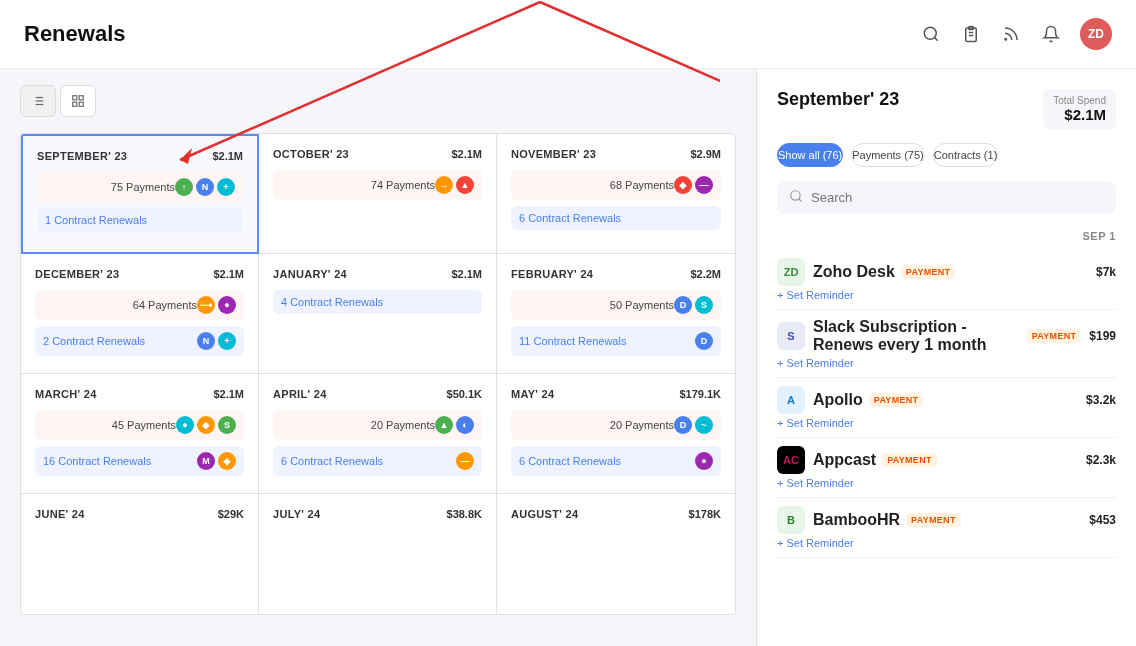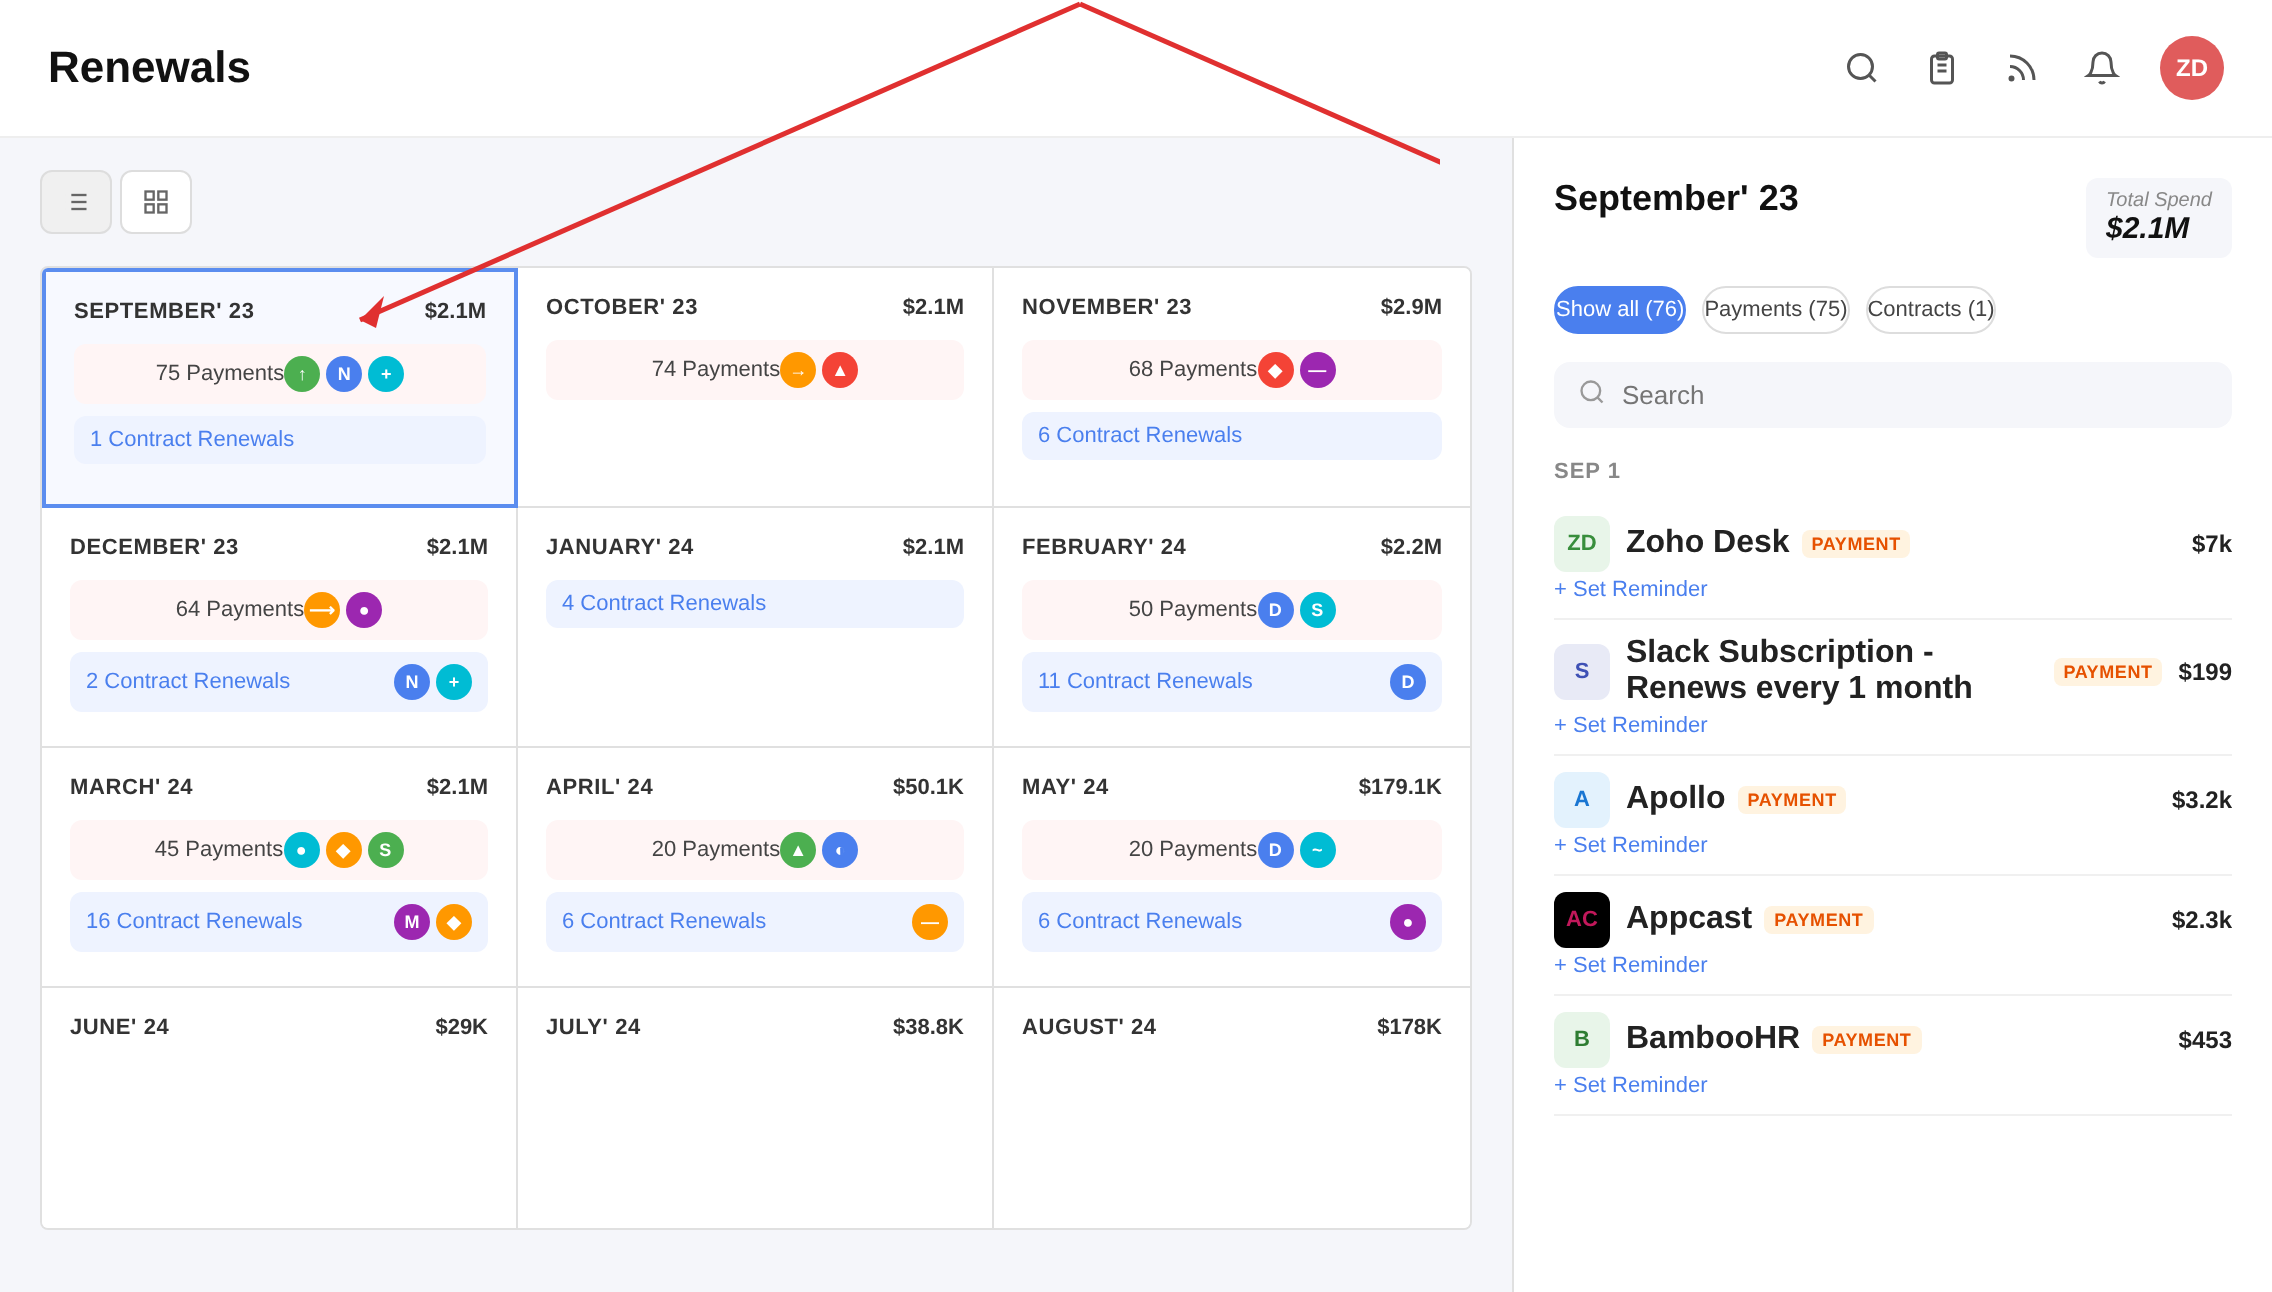--- a/index.html
+++ b/index.html
@@ -28,52 +28,52 @@
       border-bottom: 1px solid #e0e0e0;
       cursor: pointer;
       min-height: 120px;
     }
     .month-cell:nth-child(3n) { border-right: none; }
     .month-cell.selected { border: 2px solid #5b8def; background: #f7f9ff; }
     .month-header { display: flex; justify-content: space-between; align-items: center; margin-bottom: 10px; }
     .month-name { font-size: 11px; font-weight: 700; color: #333; letter-spacing: 0.3px; }
     .month-amount { font-size: 11px; font-weight: 600; color: #333; }
 
-    .month-row { display: flex; justify-content: center; align-items: center; background: #fafafa; border-radius: 6px; padding: 6px 8px; margin-bottom: 6px; font-size: 11px; }
+    .month-row { display: flex; justify-content: flex-end; align-items: center; background: #fafafa; border-radius: 6px; padding: 6px 8px; margin-bottom: 6px; font-size: 11px; }
     .month-row.payments { background: #fff5f5; }
     .row-label { color: #444; font-weight: 500; }
     .row-icons { display: flex; gap: 3px; align-items: center; }
     .mini-icon { width: 18px; height: 18px; border-radius: 50%; display: flex; align-items: center; justify-content: center; font-size: 9px; font-weight: 700; }
     .icon-blue { background: #4a7fee; color: #fff; }
     .icon-teal { background: #00bcd4; color: #fff; }
     .icon-green { background: #4caf50; color: #fff; }
     .icon-orange { background: #ff9800; color: #fff; }
     .icon-red { background: #f44336; color: #fff; }
     .icon-purple { background: #9c27b0; color: #fff; }
 
     .month-row-bottom { display: flex; justify-content: space-between; align-items: center; background: #eef3ff; border-radius: 6px; padding: 6px 8px; font-size: 11px; color: #4a7fee; }
 
     
     .right-panel { width: 380px; background: #fff; border-left: 1px solid #e0e0e0; padding: 20px; overflow-y: auto; flex-shrink: 0; }
 
     .panel-header-row { display: flex; justify-content: space-between; align-items: flex-start; margin-bottom: 14px; }
     .panel-month-title { font-size: 18px; font-weight: 700; color: #111; }
-    .total-spend-box { text-align: left; background: #f5f6fa; border-radius: 6px; padding: 6px 10px; font-style: italic; }
+    .total-spend-box { text-align: right; background: #f5f6fa; border-radius: 6px; padding: 6px 10px; }
     .total-spend-label { font-size: 10px; color: #888; }
     .total-spend-value { font-size: 15px; font-weight: 700; color: #111; }
 
     .filter-row { display: flex; gap: 8px; margin-bottom: 14px; }
     .filter-btn { padding: 5px 0; border-radius: 20px; border: 1px solid #ddd; font-size: 11px; cursor: pointer; background: #fff; color: #444; font-weight: 500; }
     .filter-btn.active { background: #4a7fee; color: #fff; border-color: #4a7fee; }
 
     .search-bar { display: flex; align-items: center; gap: 8px; background: #f5f6fa; border-radius: 8px; padding: 8px 12px; margin-bottom: 16px; }
     .search-bar input { border: none; background: transparent; outline: none; font-size: 13px; width: 100%; color: #333; }
     .search-icon-s { color: #999; font-size: 14px; }
 
-    .date-label { font-size: 11px; font-weight: 700; color: #888; margin-bottom: 8px; letter-spacing: 0.5px; }
+    .date-label { font-size: 11px; font-weight: 700; color: #888; margin-bottom: 8px; letter-spacing: 0.5px; text-align: right; }
 
     .payment-item { padding: 8px 0; border-bottom: 1px solid #f0f0f0; }
     .payment-row { display: flex; align-items: center; gap: 8px; }
     .payment-logo { width: 28px; height: 28px; border-radius: 6px; display: flex; align-items: center; justify-content: center; font-size: 11px; font-weight: 700; flex-shrink: 0; }
     .logo-zoho { background: #e8f5e9; color: #388e3c; }
     .logo-slack { background: #e8eaf6; color: #3f51b5; }
     .logo-apollo { background: #e3f2fd; color: #1976d2; }
     .logo-appcast { background: #000000; color: #c2185b; }
     .logo-bamboo { background: #e8f5e9; color: #2e7d32; }
 

